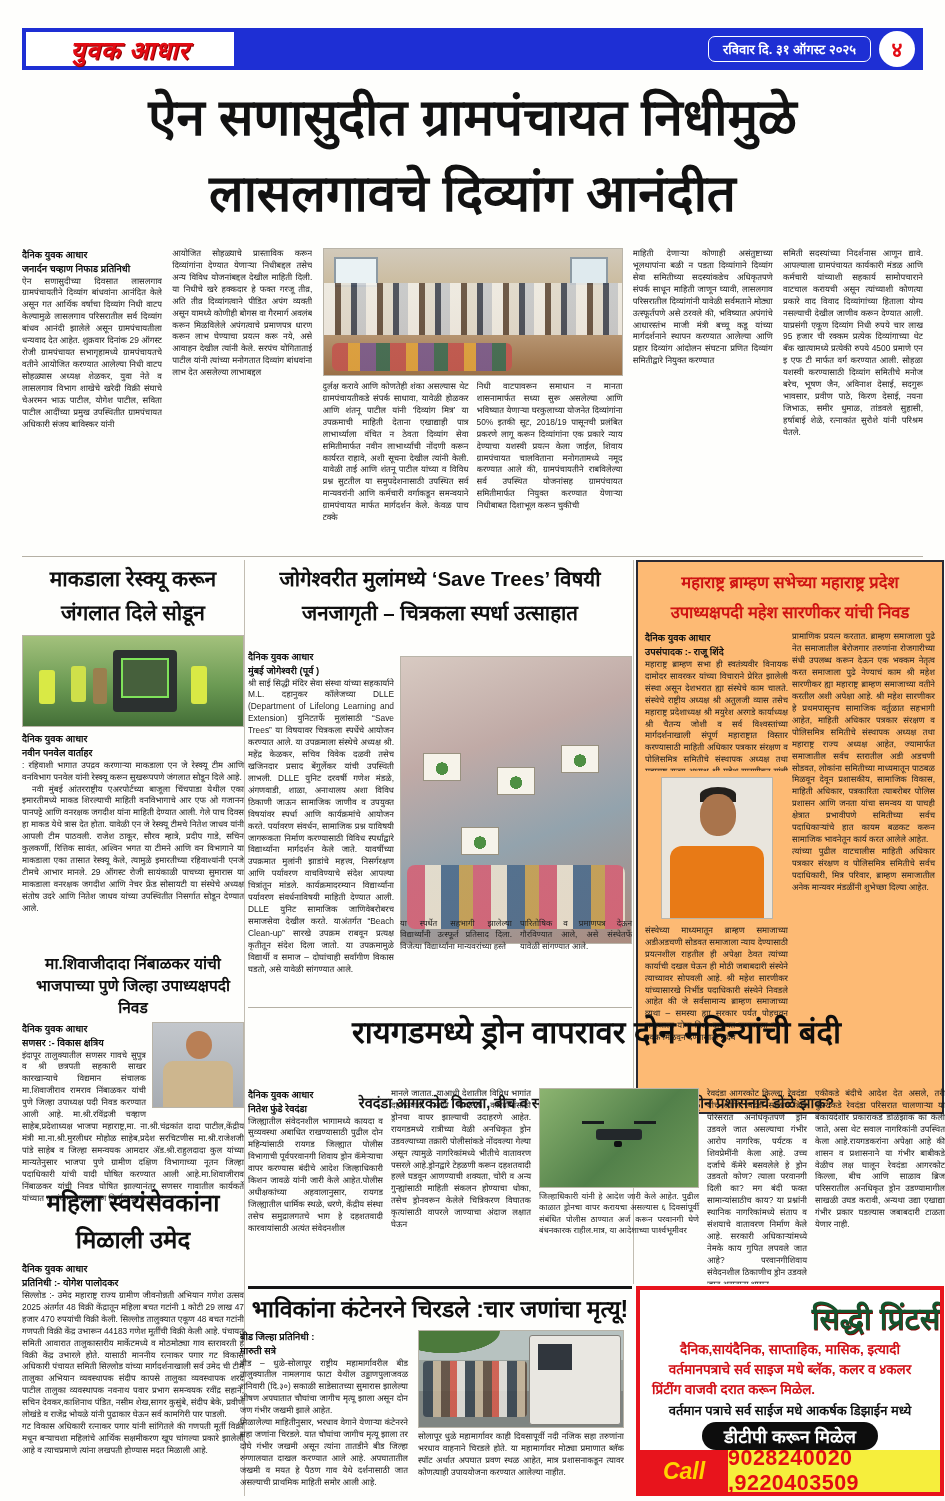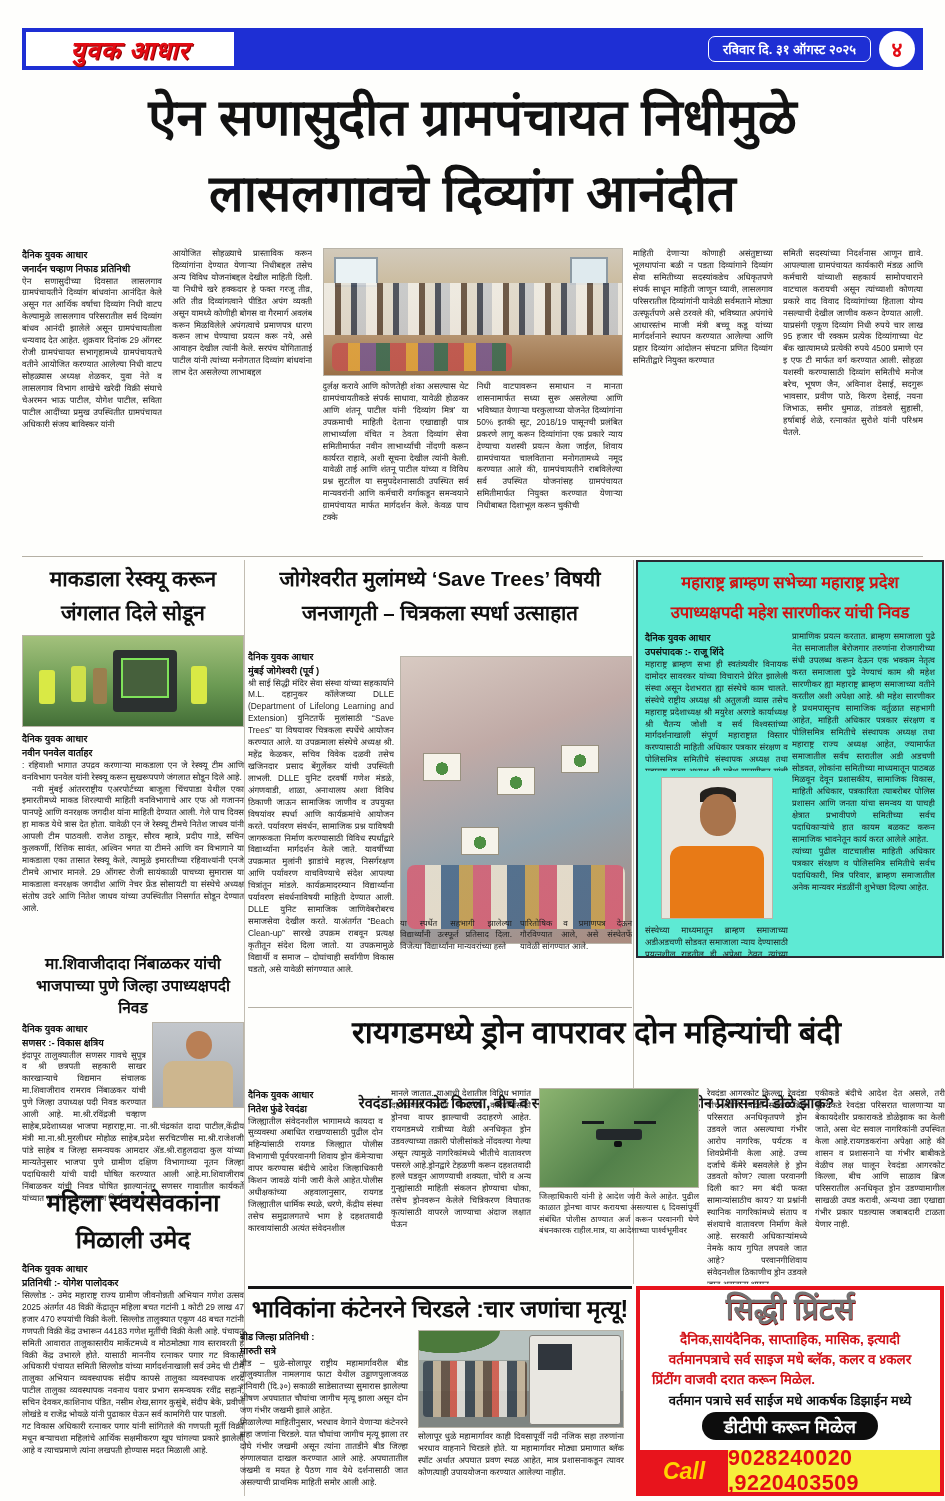--- a/index.html
+++ b/index.html
@@ -118,35 +118,35 @@
   .h-bjp1 { font-size:15.5px; font-weight:800; text-align:center; color:#101010; }
   .h-bjp2 { font-size:15.5px; font-weight:800; text-align:center; color:#101010; }
   .h-umed { font-size:24px; font-weight:800; text-align:center; line-height:1.55; color:#101010; }
   .h-st { font-size:20.5px; font-weight:800; text-align:center; line-height:1.65; color:#101010; }
   .h-br { font-size:16.5px; font-weight:800; text-align:center; line-height:1.8; color:#cf1212; }
   .h-drone { font-size:31px; font-weight:800; text-align:center; color:#0e0e0e; }
   .h-drone-sub { font-size:14.5px; font-weight:800; text-align:center; color:#161616; }
   .h-acc { font-size:23px; font-weight:800; text-align:center; color:#0d0d0d; }
 
   
-  .br-box { left:636px; top:560px; width:308px; height:398px; background:#5eead4;
+  .br-box { left:636px; top:560px; width:308px; height:554px; background:#fdba74;
     border:2px solid #2a2a33; padding:6px 7px; overflow:hidden; }
   .br-cols { display:flex; justify-content:space-between; margin-top:4px; }
   .br-col { width:143px; }
 
   
   .vline { width:1px; background:#c2bdb2; }
   .hline { height:1px; background:#b5b0a4; }
   .thickline { height:3px; background:#151515; }
 
   
   .ad-box { left:636px; top:1286px; width:308px; height:210px; background:#ffffff;
     border:4px solid #e8141c; display:flex; flex-direction:column; overflow:hidden; }
-  .ad-title { text-align:center; font-size:30px; font-weight:800; color:#737373;
-    padding-top:0; line-height:1.25; text-shadow:0.5px 0.5px 0 #8d0000; }
+  .ad-title { text-align:right; font-size:30px; font-weight:800; color:#14532d;
+    padding-top:10px; line-height:1.25; text-shadow:0.5px 0.5px 0 #8d0000; }
   .ad-red-lines { padding:2px 8px 0 8px; color:#d21016; font-weight:800; font-size:13.5px;
     line-height:1.5; text-align:center; }
   .ad-black-line { padding:1px 6px 0 6px; color:#111; font-weight:800; font-size:13px; text-align:center; }
   .ad-pill { margin:3px auto 0 auto; background:#0d0d0d; color:#ffffff; font-weight:800;
     font-size:18px; padding:2px 22px; border-radius:18px; }
   .ad-call-row { margin-top:auto; display:flex; height:42px; }
   .ad-call { width:88px; background:#e8141c; color:#ffd400; font-weight:800; font-size:23px;
     font-style:italic; display:flex; align-items:center; justify-content:center; }
   .ad-phones { flex:1; background:#f6ee3c; color:#e30b13; font-weight:800; font-size:21.5px;
     display:flex; align-items:center; justify-content:center; letter-spacing:0.5px; }

